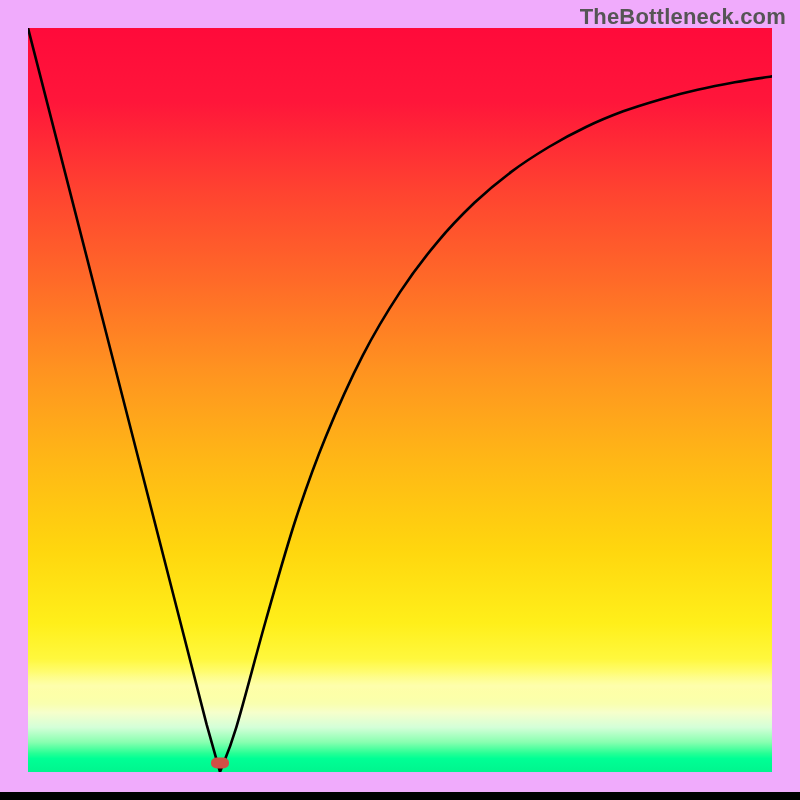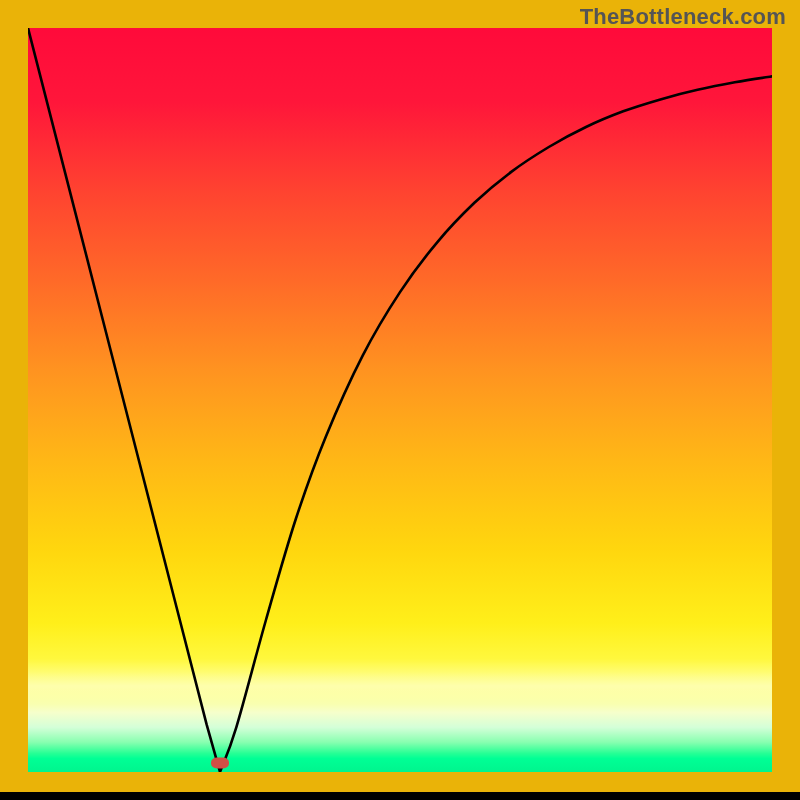--- a/index.html
+++ b/index.html
@@ -8,21 +8,21 @@
     width: 800px;
     height: 800px;
     overflow: hidden;
     background: #000;
     font-family: Arial, Helvetica, sans-serif;
   }
   .frame {
     position: relative;
     width: 800px;
     height: 792px;
-    background: #eab308;
+    background: #f0abfc;
   }
   .watermark {
     position: absolute;
     top: 4px;
     right: 14px;
     color: #555;
     font-size: 22px;
     font-weight: 600;
     letter-spacing: 0.2px;
     z-index: 5;

